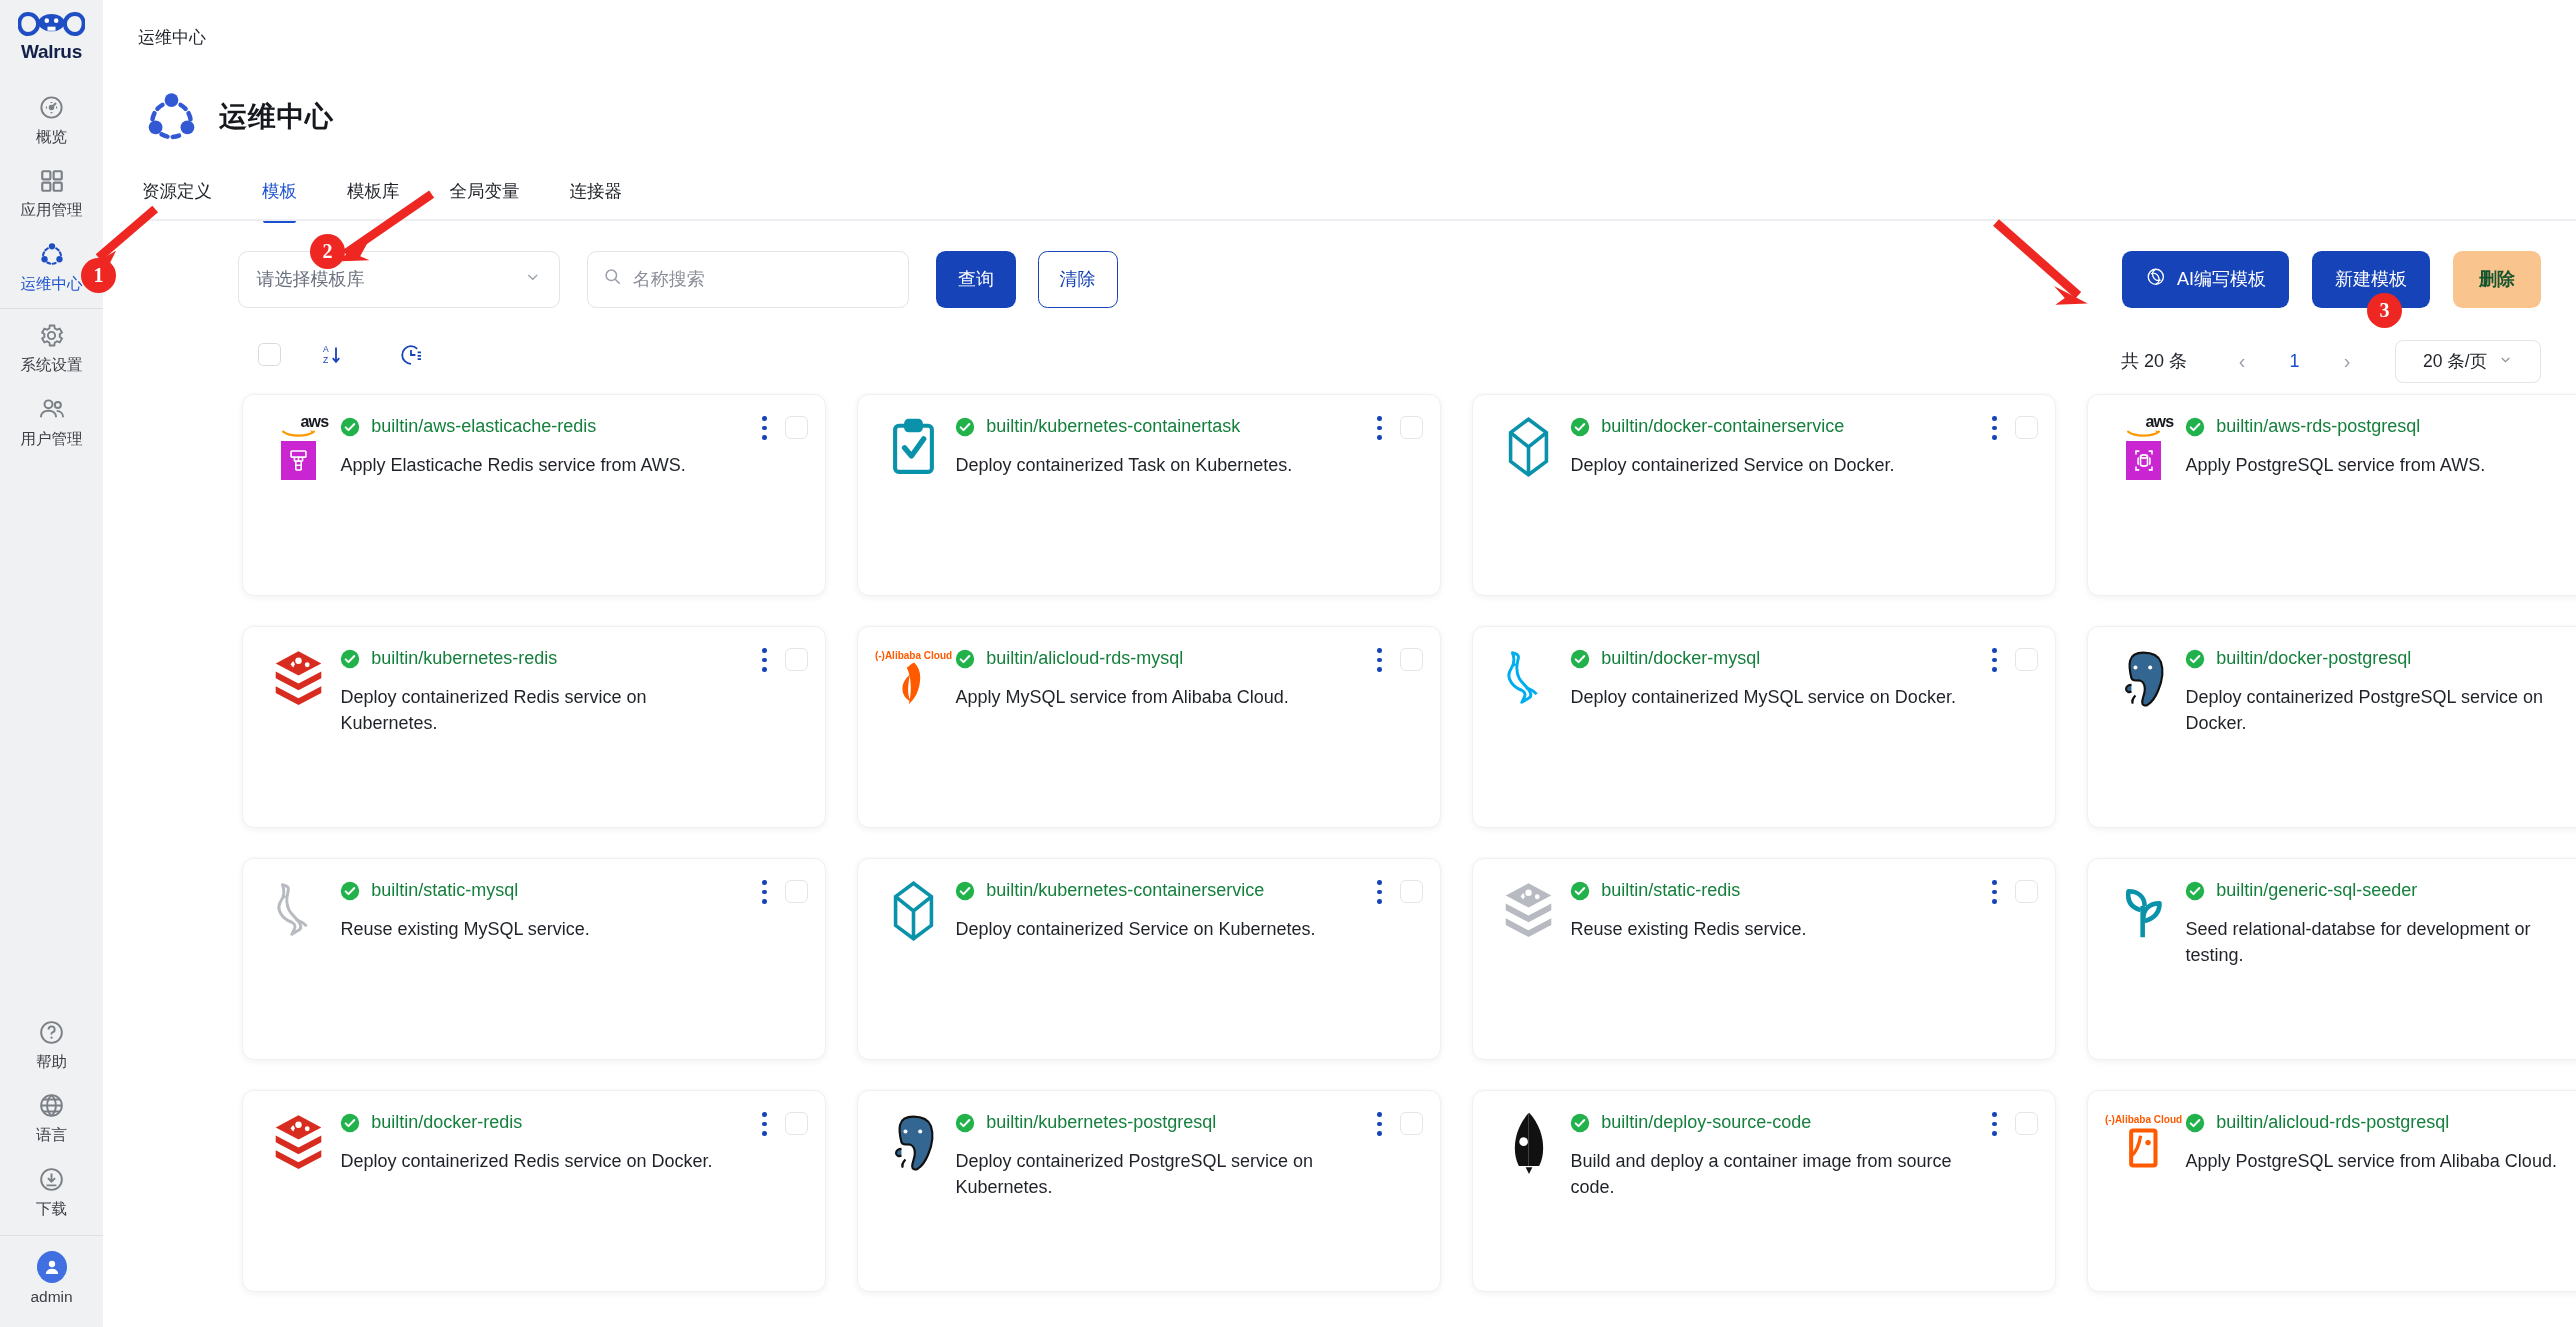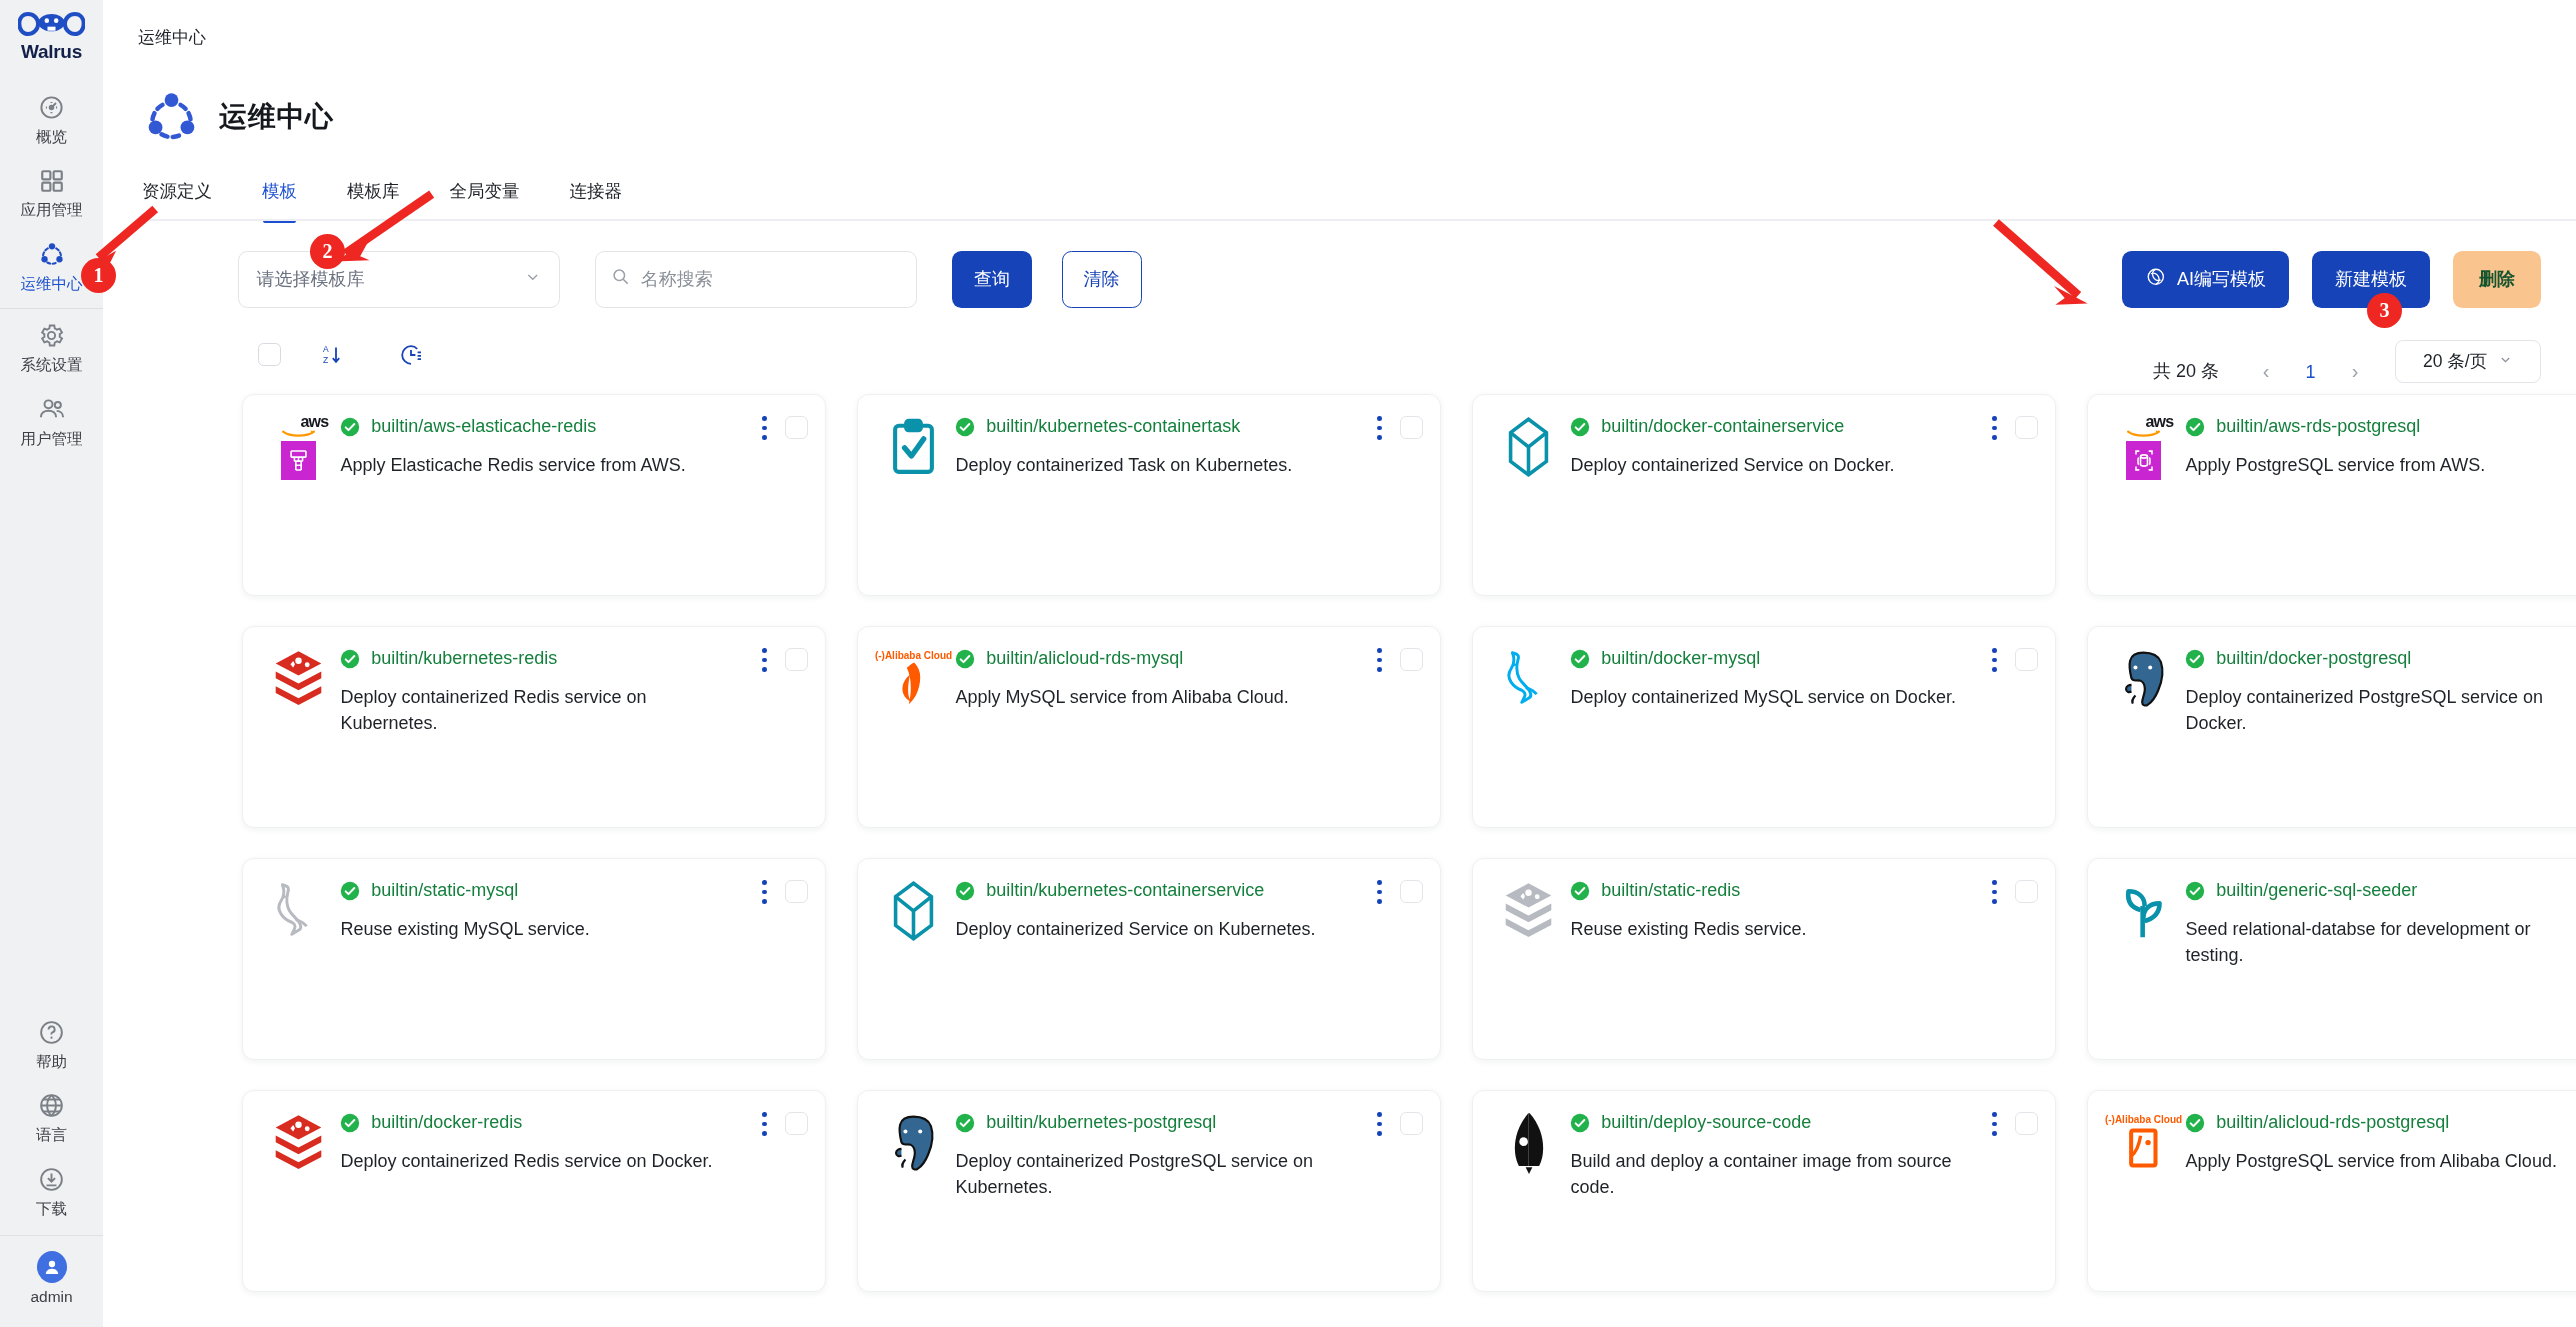--- a/index.html
+++ b/index.html
@@ -53,21 +53,21 @@
     margin-right: 50px; cursor: pointer; white-space: nowrap;
   }
   .tab.active { color: #1a50cf; }
   .tab.active::after {
     content:""; position:absolute; left: 1.3px; right: 1.3px; bottom: -2px; height: 4px;
     background: #1a50cf; border-radius: 2px;
   }
   .tabs-rule { position: absolute; left: 39px; right: 0; bottom: 0; height: 2px; background: #eceef1; }
 
   
-  .toolbar { display:flex; align-items:center; padding: 30px 0 0 135px; gap: 8px; position:relative;}
+  .toolbar { display:flex; align-items:center; padding: 30px 0 0 135px; gap: 0; position:relative;}
   .select-box {
     width: 322px; height: 57px; border:1.3px solid #e2e4e8; border-radius: 9.4px;
     display:flex; align-items:center; justify-content:space-between; padding: 0 17.5px;
     font-size: 18px; color:#6b7280; background:#fff; cursor:pointer;
   }
   .search-box {
     width: 322px; height: 57px; border:1.3px solid #e2e4e8; border-radius: 9.4px;
     display:flex; align-items:center; gap: 10.8px; padding: 0 15px; margin-left: 27px;
     font-size: 18px; color:#8a8f98; background:#fff; cursor:text;
   }
@@ -82,21 +82,21 @@
   .btn-ai { background:#1743b8; color:#fff; gap: 10.8px; padding: 0 23px;}
   .btn-new { background:#1743b8; color:#fff; margin-left: 23px; padding: 0 23px;}
   .btn-del { background:#fac48e; color:#14532d; margin-left: 23px; padding: 0 26px; cursor:not-allowed;font-weight:bold;}
 
   
   .list-head { display:flex; align-items:center; padding: 35px 0 0 155px; position: relative;}
   .hdr-checkbox { width: 23px; height: 23px; border:1.3px solid #d7dae0; border-radius: 5.4px; background:#fff; cursor:pointer;}
   .hdr-ico { margin-left: 40px; cursor:pointer; display:flex; align-items:center;}
   .hdr-ico2 { margin-left: 54px; cursor:pointer; display:flex; align-items:center;}
 
-  .pager { position:absolute; right: 35px; top: 32px; display:flex; align-items:flex-end; gap: 4px; font-size:18px; color:#1f2329;}
+  .pager { position:absolute; right: 35px; top: 32px; display:flex; align-items:center; gap: 12px; font-size:18px; color:#1f2329;}
   .pager .total { margin-right: 27px; }
   .pager .arrow { width: 32px; text-align:center; color:#9aa0a8; font-size: 20px; cursor:pointer; }
   .pager .pnum { width: 49px; text-align:center; color:#1a50cf; font-size:18px; cursor:pointer;}
   .pager .pagesize {
     margin-left: 20px; height: 43px; border:1.3px solid #e2e4e8; border-radius: 8px;
     display:flex; align-items:center; gap: 10.8px; padding: 0 27px; font-size:17.5px; color:#1f2329; cursor:pointer;
   }
 
   
   .grid {

